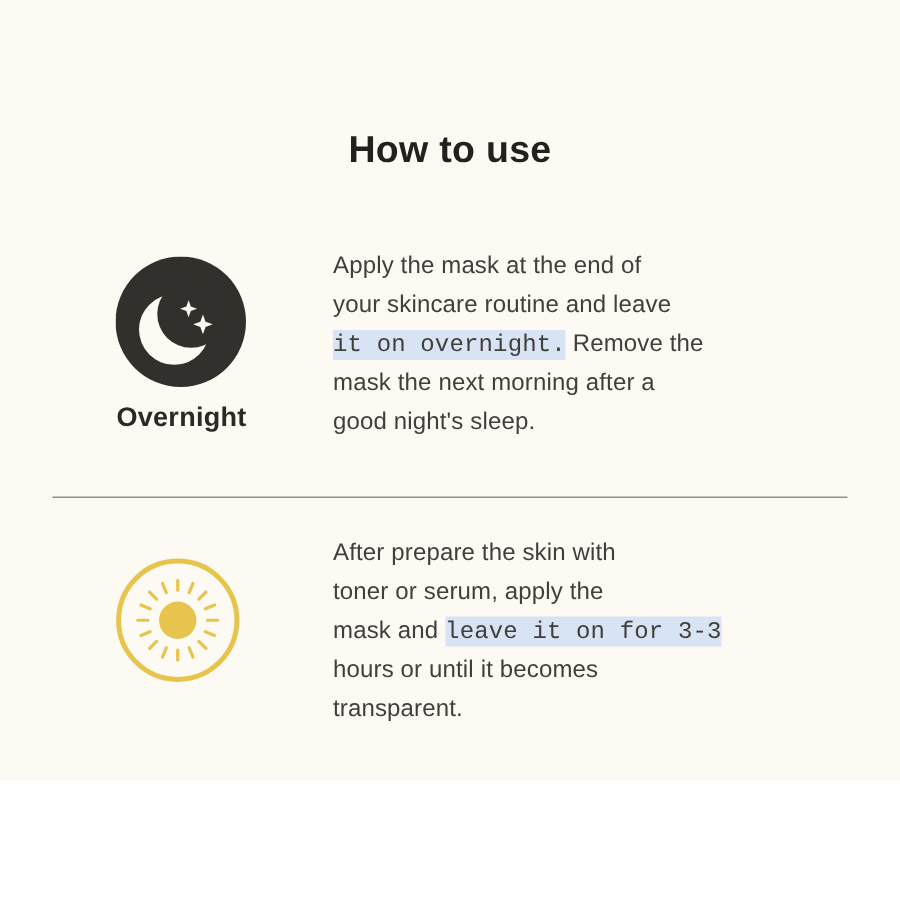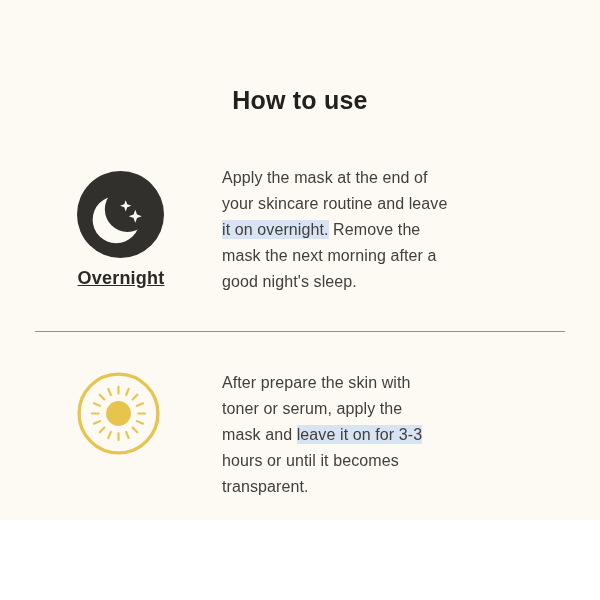--- a/index.html
+++ b/index.html
@@ -48,21 +48,20 @@
     height: 100%;
   }
   .icon-label {
     position: absolute;
     width: 170px;
     text-align: center;
     font-size: 18px;
     font-weight: 700;
     letter-spacing: 0.2px;
     color: #2B2926;
-    text-decoration: underline;
   }
   .label-overnight {
     left: 36px;
     top: 268px;
   }
   .label-daytime {
     left: 34px;
     top: 467px;
   }
   .desc {
@@ -73,25 +72,26 @@
     font-size: 16px;
     line-height: 26px;
     letter-spacing: 0.1px;
     color: #413F3C;
     white-space: pre-line;
   }
   .desc-overnight {
     top: 165px;
   }
   .desc-daytime {
-    top: 370px;
+    top: 356px;
   }
   .hl {
     background: #D8E4F3;
     padding: 1px 0;
+    font-family: Liberation Mono, monospace;
   }
   .divider {
     position: absolute;
     left: 35px;
     top: 331px;
     width: 530px;
     height: 1px;
     border: none;
     margin: 0;
     background: #92908B;

